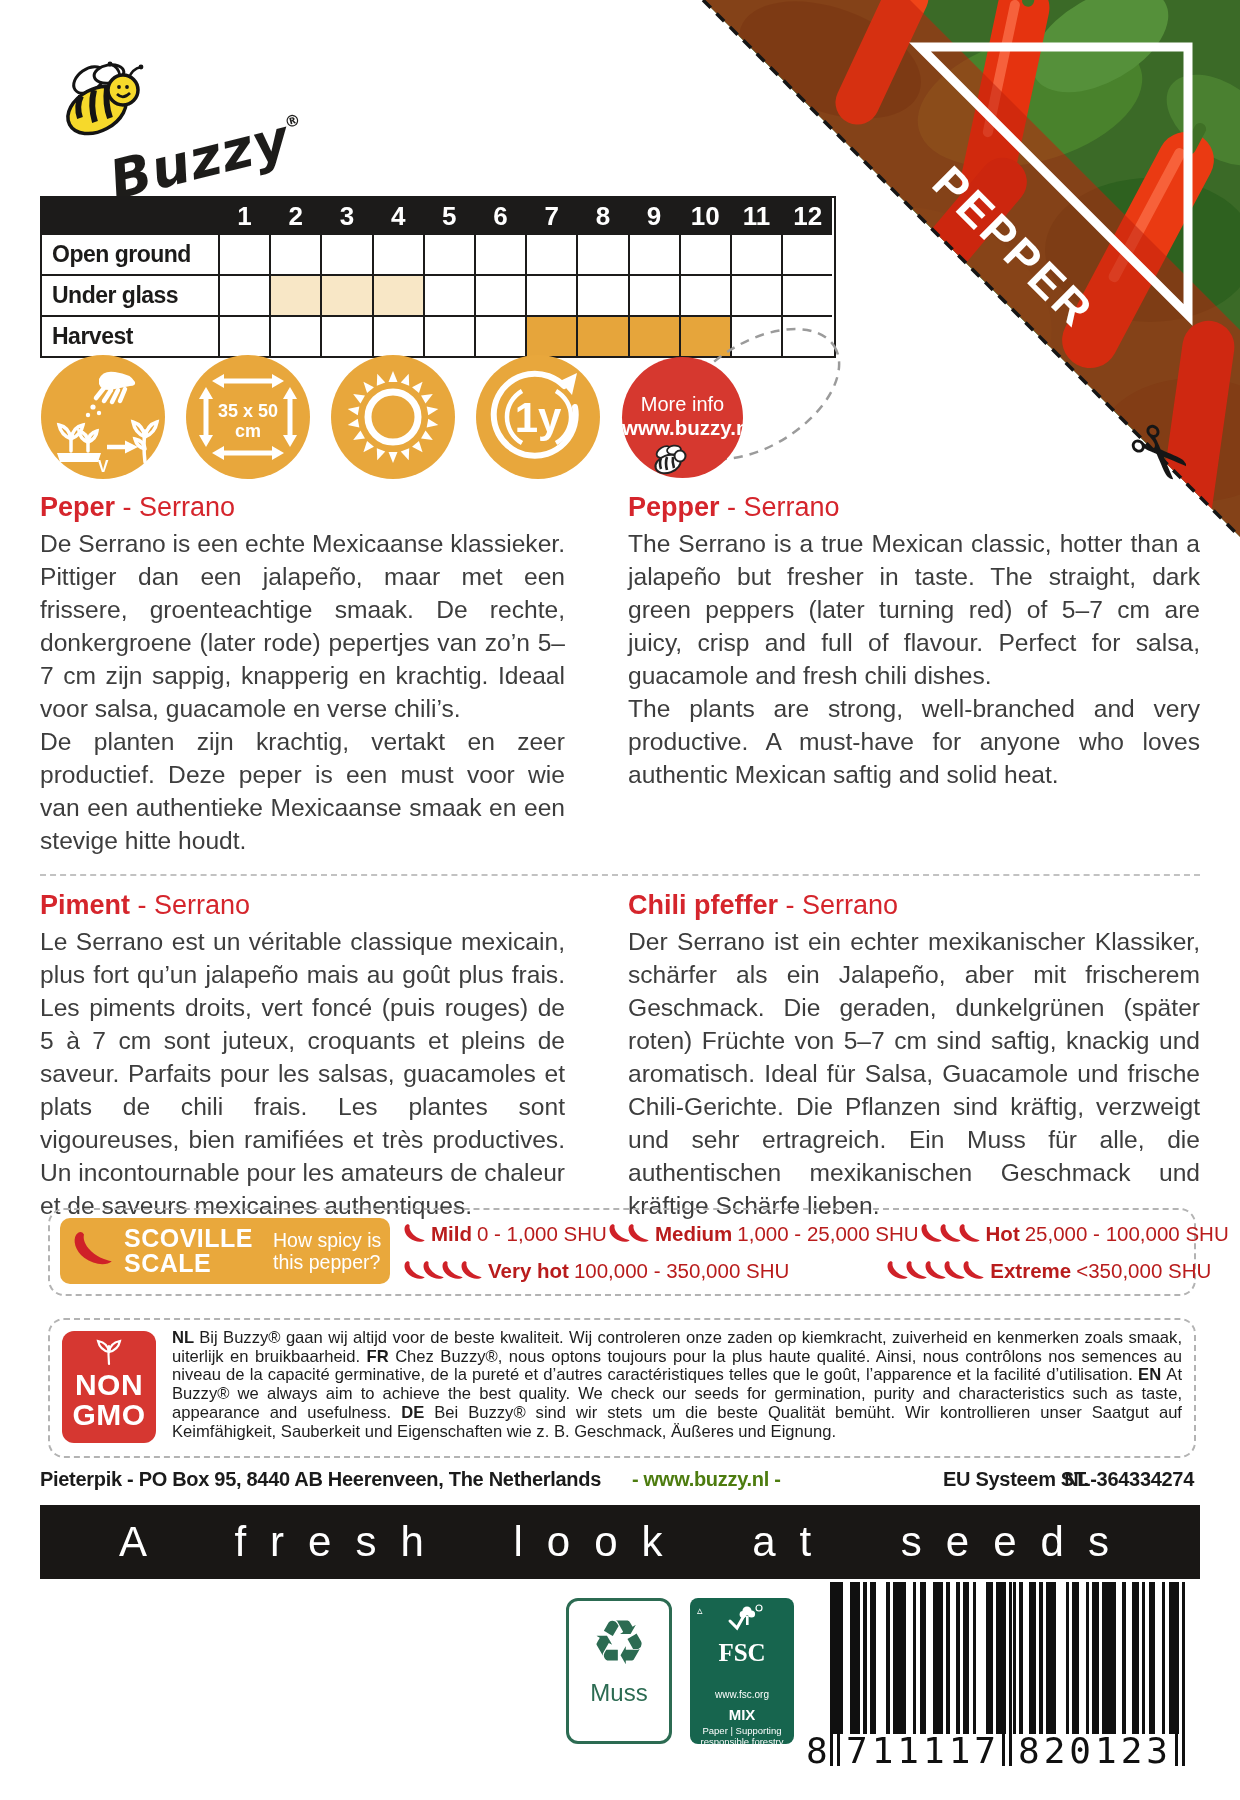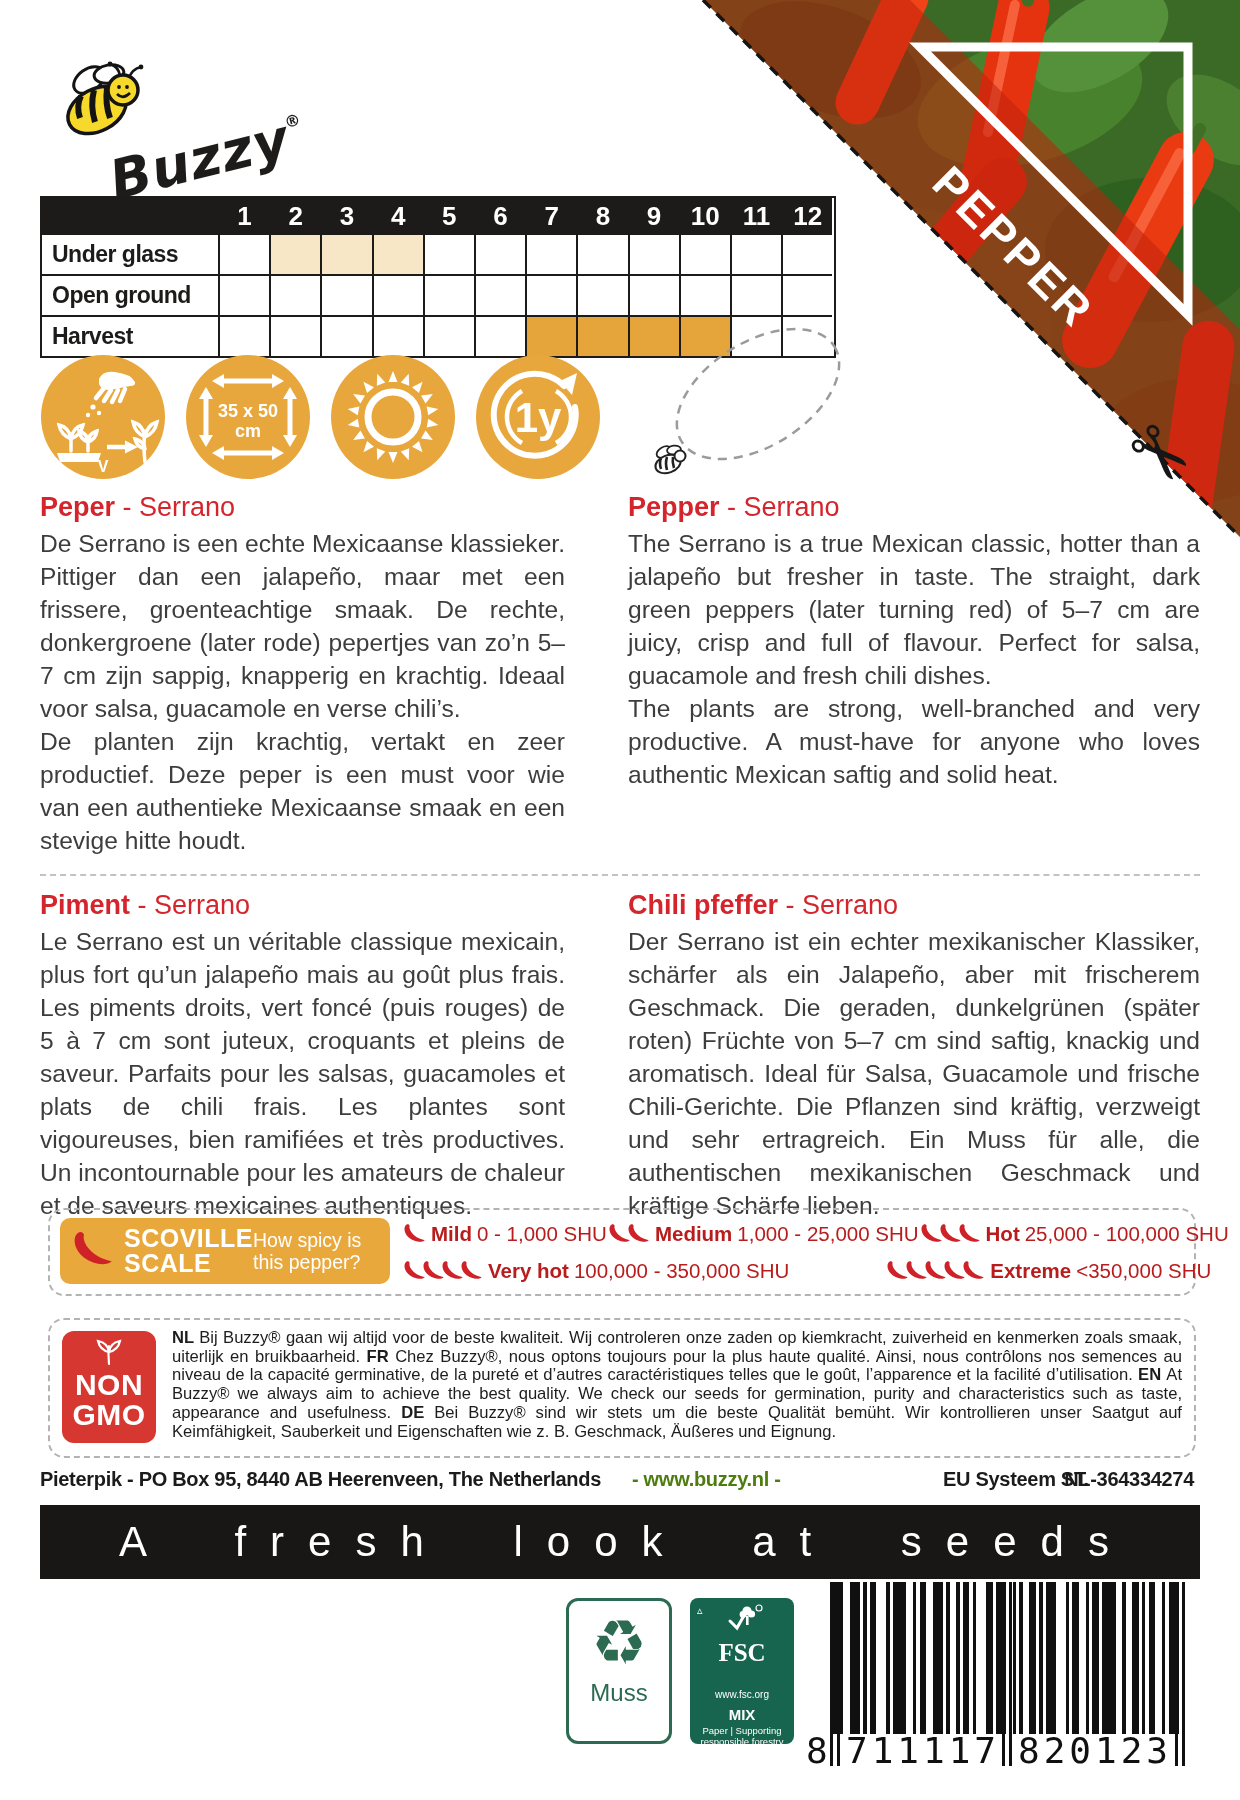--- a/index.html
+++ b/index.html
@@ -49,21 +49,21 @@
   #desc-en{left:628px;top:492px;width:572px;}
   #desc-fr{left:40px;top:890px;width:525px;}
   #desc-de{left:628px;top:890px;width:572px;}
   #desc-divider{left:40px;top:874px;width:1160px;border-top:2px dashed #c2c2c2;height:0;}
 
   
   #scoville{left:48px;top:1208px;width:1144px;height:84px;border:2px dashed #b3b3b3;border-radius:16px;}
   #sc-box{position:absolute;left:10px;top:8px;width:330px;height:66px;background:#e9a83c;
           border-radius:10px;display:flex;align-items:center;color:#fff;}
   #sc-title{font-weight:800;font-size:25px;line-height:25px;margin-left:8px;letter-spacing:0.5px;}
-  #sc-question{font-size:19.5px;line-height:22px;margin-left:0;width:142px;}
+  #sc-question{font-size:19.5px;line-height:22px;margin-left:20px;width:142px;}
   #sc-items{position:absolute;left:352px;top:5px;width:786px;height:74px;color:#b91c1c;}
   .sc-row{display:flex;align-items:center;height:37px;}
   .sc-item{display:flex;align-items:center;white-space:nowrap;font-size:20.5px;}
   .sc-item b{margin-left:4px;margin-right:5px;}
   .sc-chilis{display:flex;align-items:center;}
   .sc-chilis svg + svg{margin-left:-6px;}
   #sc-row1{justify-content:space-between;}
   #sc-row2 .sc-item + .sc-item{margin-left:96px;}
 
   
@@ -179,40 +179,40 @@
         <div class="cal-cell">6</div>
         <div class="cal-cell">7</div>
         <div class="cal-cell">8</div>
         <div class="cal-cell">9</div>
         <div class="cal-cell">10</div>
         <div class="cal-cell">11</div>
         <div class="cal-cell">12</div>
       </div>
     <div id="cal-body">
         <div class="cal-row">
+          <div class="cal-cell cal-label cal-body-cell">Open ground</div>
+          <div class="cal-cell cal-body-cell"></div>
+          <div class="cal-cell cal-body-cell"></div>
+          <div class="cal-cell cal-body-cell"></div>
+          <div class="cal-cell cal-body-cell"></div>
+          <div class="cal-cell cal-body-cell"></div>
+          <div class="cal-cell cal-body-cell"></div>
+          <div class="cal-cell cal-body-cell"></div>
+          <div class="cal-cell cal-body-cell"></div>
+          <div class="cal-cell cal-body-cell"></div>
+          <div class="cal-cell cal-body-cell"></div>
+          <div class="cal-cell cal-body-cell"></div>
+          <div class="cal-cell cal-body-cell"></div>
+        </div>
+        <div class="cal-row">
           <div class="cal-cell cal-label cal-body-cell">Under glass</div>
           <div class="cal-cell cal-body-cell"></div>
           <div class="cal-cell cal-body-cell" style="background: rgb(248, 231, 198);"></div>
           <div class="cal-cell cal-body-cell" style="background: rgb(248, 231, 198);"></div>
           <div class="cal-cell cal-body-cell" style="background: rgb(248, 231, 198);"></div>
-          <div class="cal-cell cal-body-cell"></div>
-          <div class="cal-cell cal-body-cell"></div>
-          <div class="cal-cell cal-body-cell"></div>
-          <div class="cal-cell cal-body-cell"></div>
-          <div class="cal-cell cal-body-cell"></div>
-          <div class="cal-cell cal-body-cell"></div>
-          <div class="cal-cell cal-body-cell"></div>
-          <div class="cal-cell cal-body-cell"></div>
-        </div>
-        <div class="cal-row">
-          <div class="cal-cell cal-label cal-body-cell">Open ground</div>
-          <div class="cal-cell cal-body-cell"></div>
-          <div class="cal-cell cal-body-cell"></div>
-          <div class="cal-cell cal-body-cell"></div>
-          <div class="cal-cell cal-body-cell"></div>
           <div class="cal-cell cal-body-cell"></div>
           <div class="cal-cell cal-body-cell"></div>
           <div class="cal-cell cal-body-cell"></div>
           <div class="cal-cell cal-body-cell"></div>
           <div class="cal-cell cal-body-cell"></div>
           <div class="cal-cell cal-body-cell"></div>
           <div class="cal-cell cal-body-cell"></div>
           <div class="cal-cell cal-body-cell"></div>
         </div>
         <div class="cal-row">
@@ -321,20 +321,24 @@
       <polygon points="101,18 84,26 96,40" fill="#fff"></polygon>
       <path d="M46 36 A30 30 0 0 0 46 88" fill="none" stroke="#fff" stroke-width="4.5"></path>
       <path d="M80 36 A30 30 0 0 1 80 88" fill="none" stroke="#fff" stroke-width="4.5"></path>
       <text x="62" y="77" text-anchor="middle" fill="#fff" font-size="42" font-weight="bold" font-family="Liberation Sans, sans-serif">1y</text>
     </svg>
   </div>
 
   <svg id="bee-trail" class="abs" viewBox="0 0 240 190">
     <ellipse cx="118" cy="76" rx="90" ry="52" fill="none" stroke="#9b9b9b" stroke-width="2.5" stroke-dasharray="9 7" transform="rotate(-32 118 76)"></ellipse>
   </svg>
+  <div id="more-info" class="abs">
+    <div class="l1">More info</div>
+    <div class="l2">www.buzzy.nl</div>
+  </div>
   <svg id="info-bee" class="abs" viewBox="0 0 44 34">
     <ellipse cx="16" cy="10" rx="8" ry="5" fill="#fff" stroke="#222" stroke-width="1.8" transform="rotate(-30 16 10)"></ellipse>
     <ellipse cx="26" cy="8" rx="7" ry="4.4" fill="#fff" stroke="#222" stroke-width="1.8" transform="rotate(-8 26 8)"></ellipse>
     <ellipse cx="20" cy="22" rx="13" ry="8.6" fill="#fff" stroke="#222" stroke-width="2" transform="rotate(-20 20 22)"></ellipse>
     <path d="M13 16 Q11 21 13 27" stroke="#222" stroke-width="2.6" fill="none"></path>
     <path d="M19 15 Q17 21 19 28" stroke="#222" stroke-width="2.6" fill="none"></path>
     <path d="M25 15 Q24 20 26 26" stroke="#222" stroke-width="2.6" fill="none"></path>
     <circle cx="32" cy="14" r="5.5" fill="#fff" stroke="#222" stroke-width="2"></circle>
   </svg>
 

